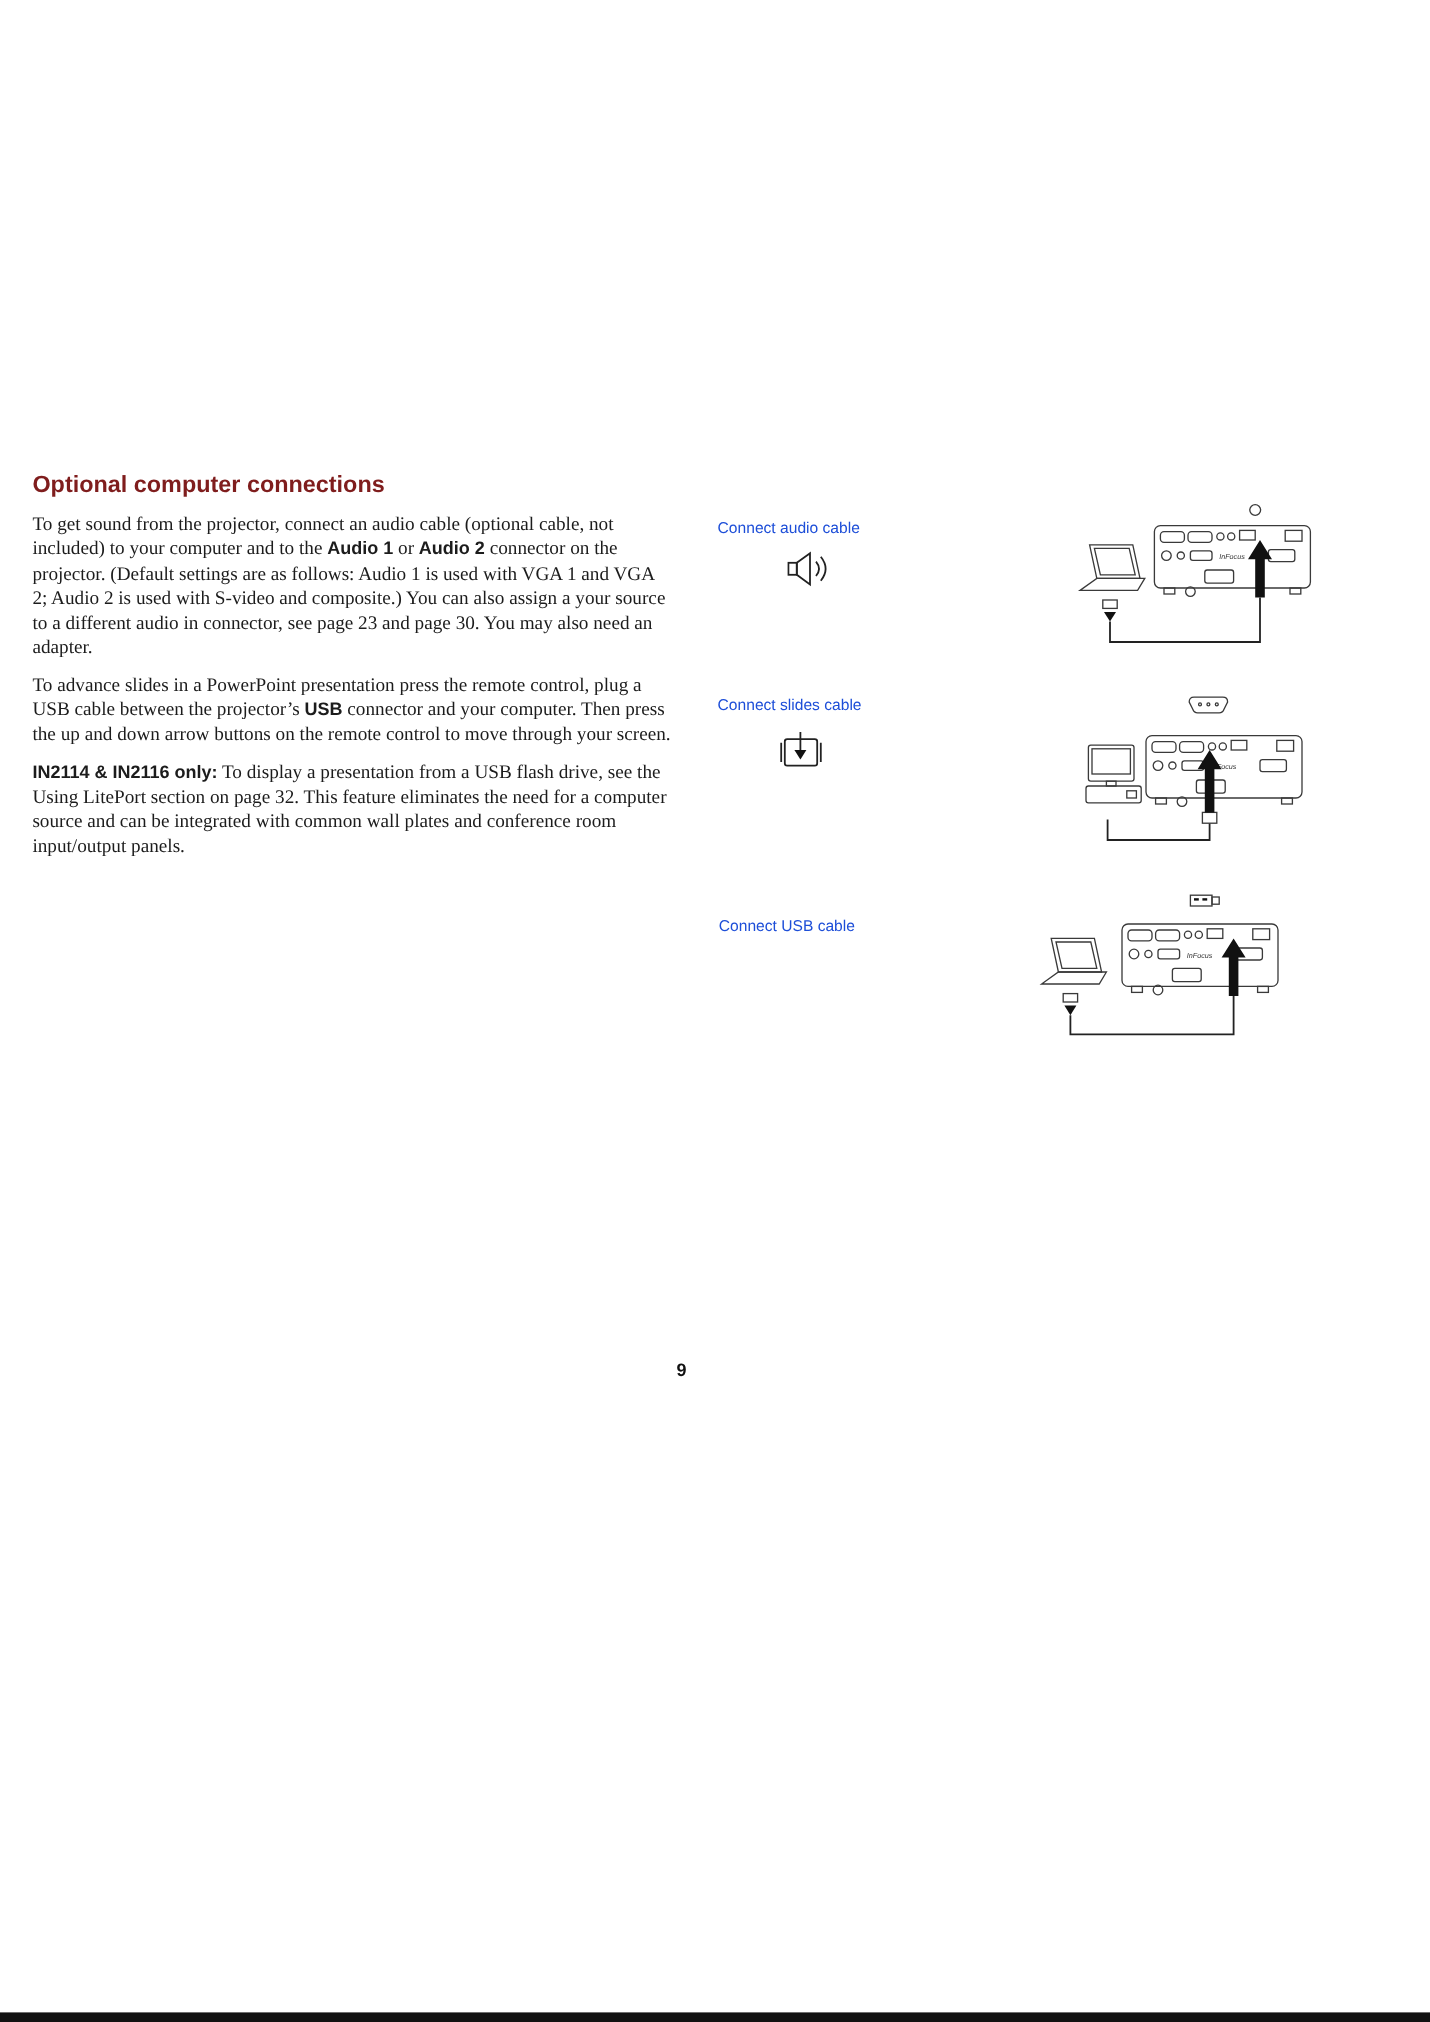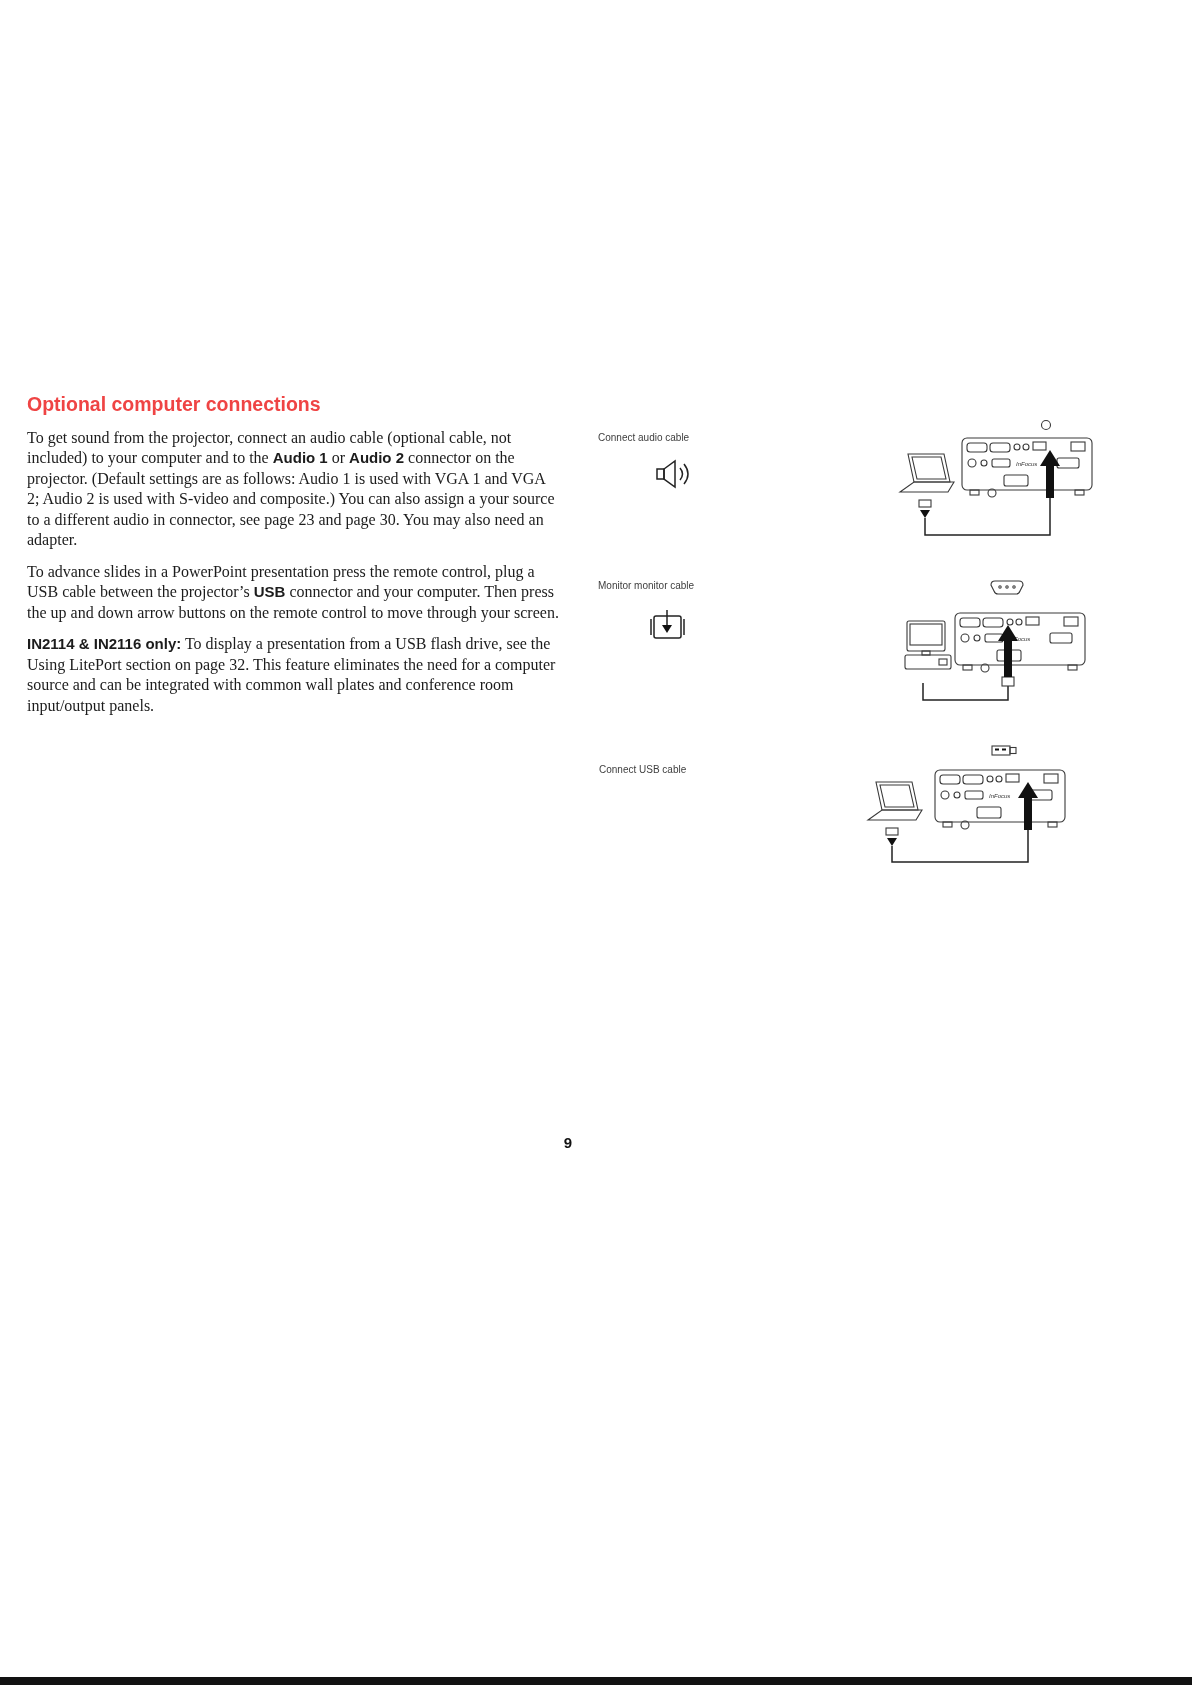--- a/index.html
+++ b/index.html
@@ -15,33 +15,33 @@
   .text-col {
     position:absolute;
     left:27px; top:394px; width:534px;
     font-size:16px; line-height:20.5px;
   }
   .heading {
     font-family:"Liberation Sans", sans-serif;
     font-weight:700;
     font-size:19.5px;
     margin:0 0 13px 0;
-    color:#ef4444;
+    color:#7f1d1d;
   }
   .text-col p { margin:8px 0 11px 0; }
   .b {
     font-family:"Liberation Sans", sans-serif;
     font-weight:700;
     font-size:15px;
   }
   .fig-label {
     position:absolute;
     font-family:"Liberation Sans", sans-serif;
-    font-size:10px;
-    color:#404040;
+    font-size:13px;
+    color:#1d4ed8;
     white-space:nowrap;
   }
   .page-number {
     position:absolute;
     left:538px; top:1134px; width:60px;
     text-align:center;
     font-family:"Liberation Sans", sans-serif;
     font-weight:700;
     font-size:15px;
     color:#111;
@@ -79,21 +79,21 @@
 
   <div class="fig-label" style="left:598px; top:432px;">Connect audio cable</div>
 
   <svg class="fig" style="left:656px; top:459px;" width="38" height="32" viewBox="0 0 38 32">
     <rect class="ln2" x="1" y="10" width="7" height="10"></rect>
     <polygon class="ln2" points="8,10 19,2 19,28 8,20"></polygon>
     <path class="ln2" d="M24,9 Q29,15 24,21"></path>
     <path class="ln2" d="M28,5 Q36,15 28,25"></path>
   </svg>
 
-  <div class="fig-label" style="left:598px; top:580px;">Monitor monitor cable</div>
+  <div class="fig-label" style="left:598px; top:580px;">Connect slides cable</div>
 
   <svg class="fig" style="left:650px; top:610px;" width="36" height="34" viewBox="0 0 36 34">
     <rect class="ln2" x="4" y="6" width="27" height="22" rx="2"></rect>
     <line class="ln2" x1="1" y1="9" x2="1" y2="25"></line>
     <line class="ln2" x1="34" y1="9" x2="34" y2="25"></line>
     <line class="ln2" x1="17" y1="0" x2="17" y2="16"></line>
     <polygon class="solid" points="12,15 22,15 17,23"></polygon>
   </svg>
 
   <div class="fig-label" style="left:599px; top:764px;">Connect USB cable</div>

